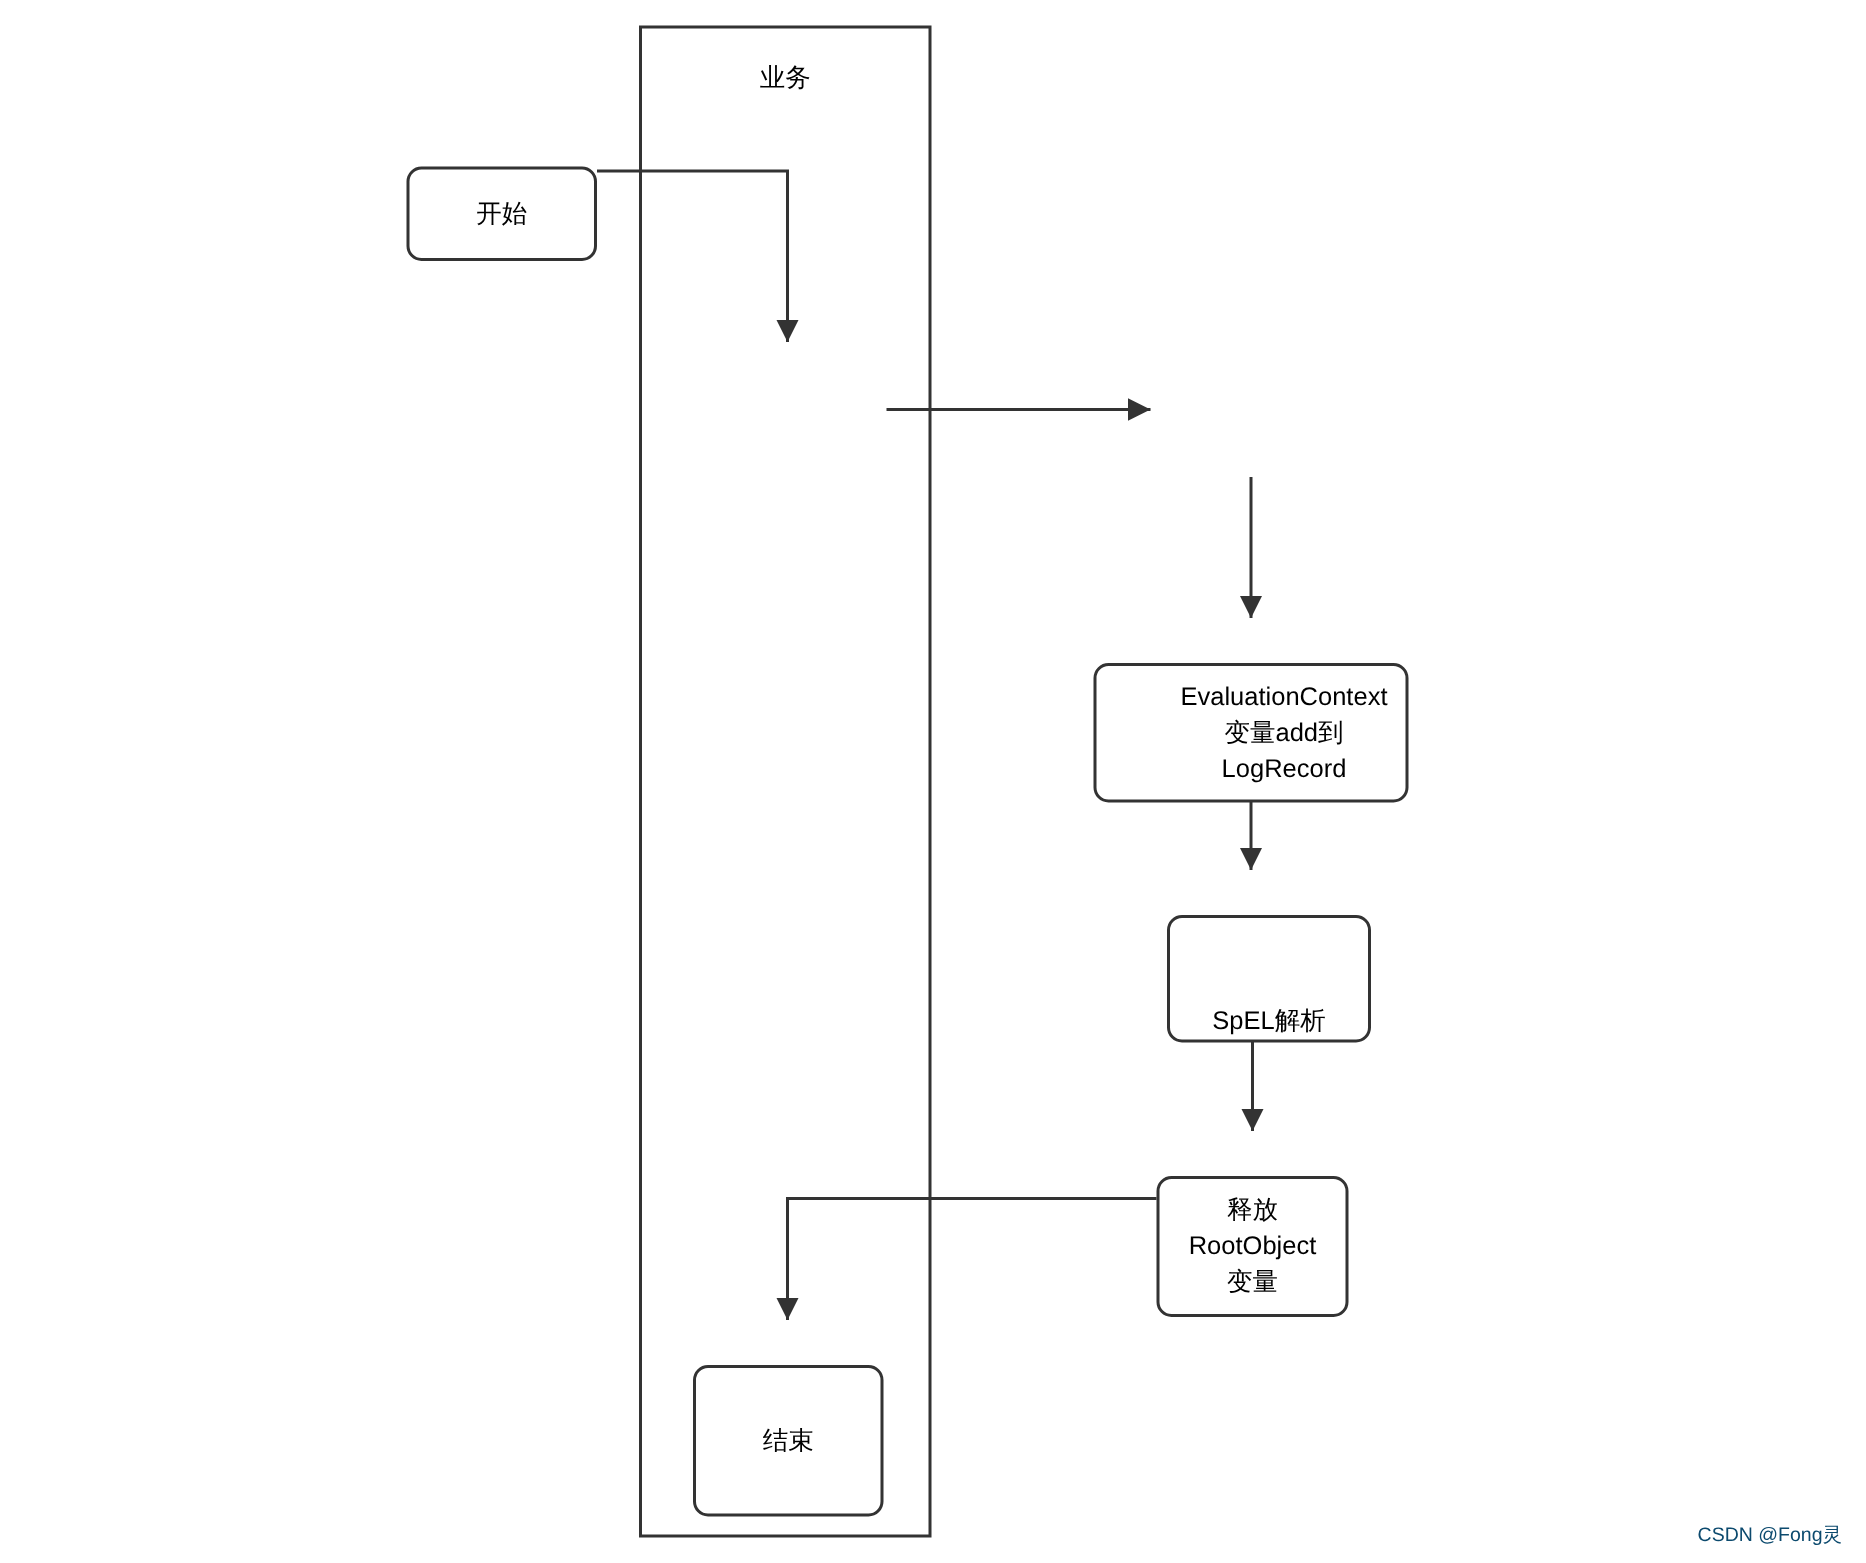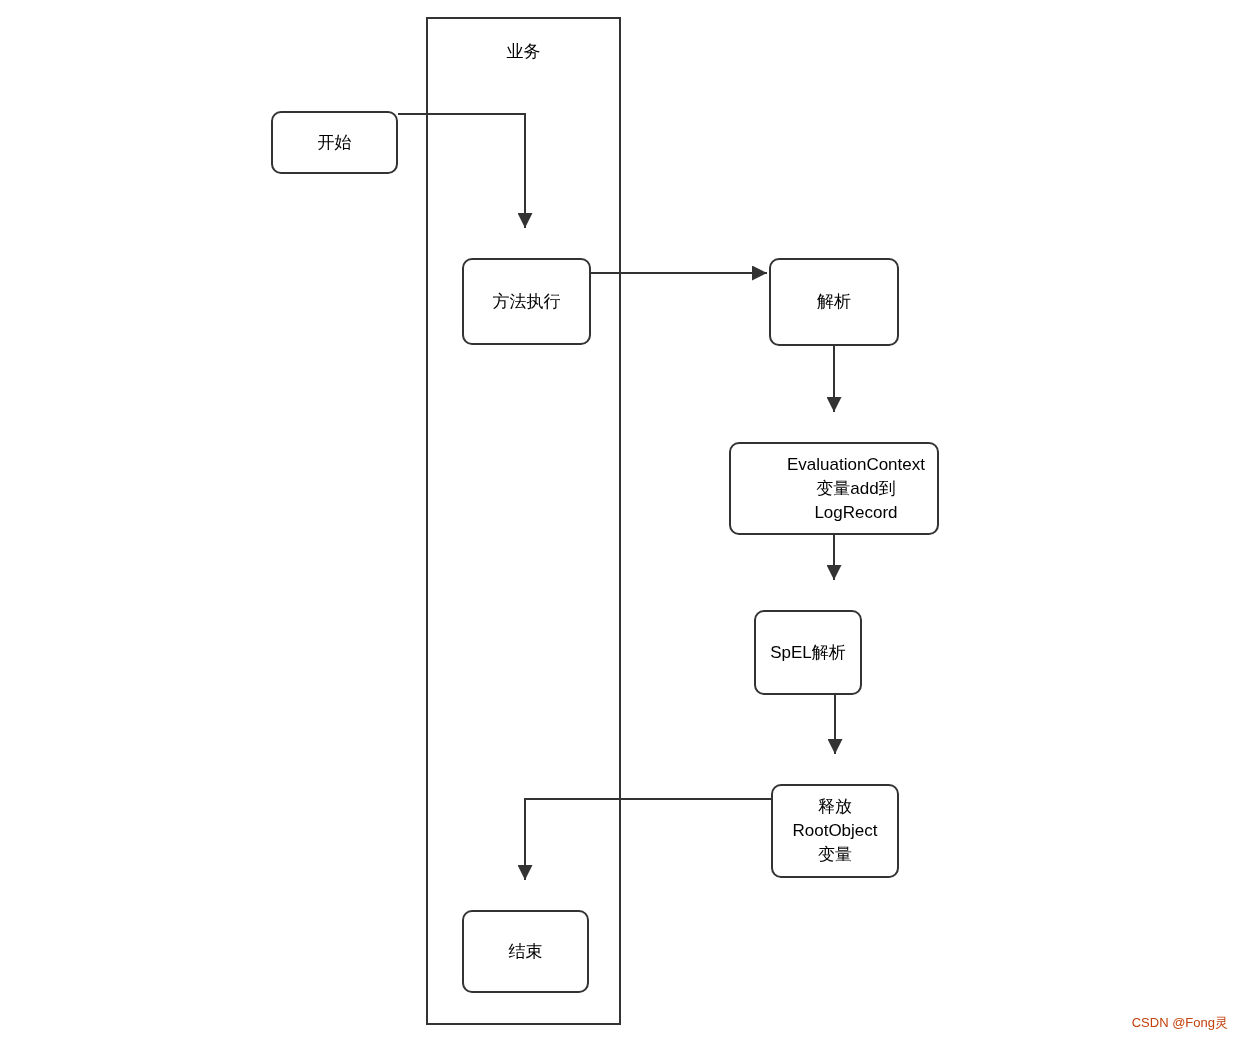--- a/index.html
+++ b/index.html
@@ -50,31 +50,31 @@
     text-align: center;
     font-size: 17px;
     line-height: 24px;
     color: #000000;
     margin-top: 28px;
   }
   #node-start            { left: 271px; top:  83px; width: 127px; height:  63px; }
   #node-method-exec      { left: 462px; top: 230px; width: 129px; height:  87px; }
   #node-parse            { left: 769px; top: 230px; width: 130px; height:  88px; }
   #node-eval-context     { left: 729px; top: 414px; width: 210px; height:  93px; padding-left: 44px; }
-  #node-spel-parse       { left: 754px; top: 582px; width: 108px; height:  85px; }
+  #node-spel-parse       { left: 778px; top: 582px; width: 136px; height:  85px; justify-content: flex-end; }
   #node-release-logrecord{ left: 771px; top: 756px; width: 128px; height:  94px; }
-  #node-end              { left: 462px; top: 882px; width: 127px; height:  83px; }
+  #node-end              { left: 462px; top: 882px; width: 127px; height:  101px; }
   #lane-business         { left: 426px; top: 17px; width: 195px; height: 1008px; }
   #lane-operation-log    { left: 711px; top: 17px; width: 237px; height:  991px; }
   .watermark {
     position: absolute;
     right: 16px;
     top: 1014px;
     font-size: 13px;
-    color: #c2410c;
+    color: #0c4a6e;
     z-index: 4;
   }
 </style>
 </head>
 <body>
 
 <div class="canvas">
 
   <div class="lane" id="lane-business">
     <div class="lane-title">业务</div>
@@ -91,27 +91,21 @@
     <path d="M834,318 L834,412" fill="none" stroke="#333333" stroke-width="2" marker-end="url(#arrow)"></path>
     <path d="M834,507 L834,580" fill="none" stroke="#333333" stroke-width="2" marker-end="url(#arrow)"></path>
     <path d="M835,667 L835,754" fill="none" stroke="#333333" stroke-width="2" marker-end="url(#arrow)"></path>
     <path d="M771,799 L525,799 L525,880" fill="none" stroke="#333333" stroke-width="2" marker-end="url(#arrow)"></path>
   </svg>
 
   <div class="node" id="node-start">
     <span>开始</span>
   </div>
 
-  <div class="node" id="node-method-exec">
-    <span>方法执行</span>
-  </div>
 
-  <div class="node" id="node-parse">
-    <span>解析</span>
-  </div>
 
   <div class="node" id="node-eval-context">
     <span>EvaluationContext</span>
     <span>变量add到</span>
     <span>LogRecord</span>
   </div>
 
   <div class="node" id="node-spel-parse">
     <span>SpEL解析</span>
   </div>

